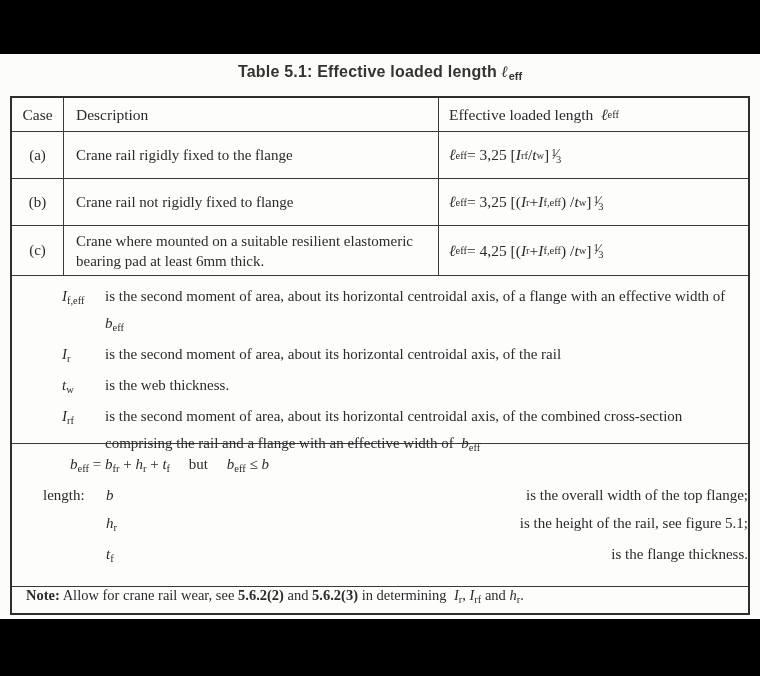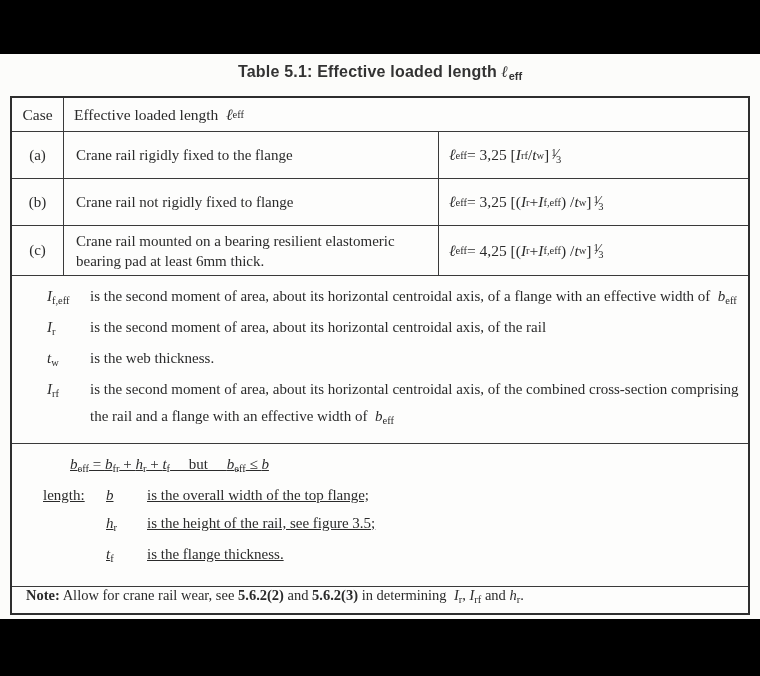--- a/index.html
+++ b/index.html
@@ -34,65 +34,66 @@
   sub{font-size:10.5px;font-style:normal;vertical-align:-3px;letter-spacing:0;}
   .formula{white-space:nowrap;font-size:15.5px;}
   .pow{display:inline-block;font-size:10.5px;font-style:normal;vertical-align:super;margin-left:2px;}
   .pn{position:relative;top:-4px;}
   .ps{font-size:15px;position:relative;top:-1px;margin:0 -1.5px;}
   .pd{position:relative;top:3px;}
 
   .section{box-sizing:border-box;}
   .defs{height:168px;padding-top:7px;}
   .def-row{display:flex;line-height:27px;}
-  .def-sym{width:43px;margin-left:35px;flex-shrink:0;}
+  .def-sym{width:43px;margin-left:50px;flex-shrink:0;}
   .def-text{flex:1;}
 
-  .beff{height:143px;padding-top:7px;text-decoration:underline;}
+  .beff{height:143px;padding-top:7px;}
   .beff-line{margin-left:58px;line-height:27px;white-space:nowrap;}
   .where-row{display:flex;line-height:27.5px;}
   .where-label{width:63px;margin-left:31px;flex-shrink:0;}
   .w-sym{width:41px;flex-shrink:0;}
-  .w-text{flex:1;}
+  .w-text{flex:1;text-align:right;}
 
   .note-row{box-sizing:border-box;height:27px;display:flex;align-items:flex-start;
             padding-left:14px;font-size:14.5px;}
   .note-row b{font-weight:bold;}
 </style>
 </head>
 <body>
 
 <div class="stage">
   <div class="bar top"></div>
 
   <div class="page">
     <div class="title">Table 5.1: Effective loaded length <i>ℓ</i><sub>eff</sub></div>
 
     <div class="table">
 
       <div class="trow h-header">
         <div class="cell case th">Case</div>
+        <div class="cell desc th">Description</div>
         <div class="cell form th">Effective loaded length <i>ℓ</i><sub>eff</sub></div>
       </div>
 
       <div class="trow h-a">
         <div class="cell case">(a)</div>
         <div class="cell desc">Crane rail rigidly fixed to the flange</div>
         <div class="cell form formula"><i>ℓ</i><sub>eff</sub> = 3,25 [<i>I</i><sub>rf</sub> / <i>t</i><sub>w</sub>]<span class="pow"><span class="pn">1</span><span class="ps">⁄</span><span class="pd">3</span></span></div>
       </div>
 
       <div class="trow h-b">
         <div class="cell case">(b)</div>
         <div class="cell desc">Crane rail not rigidly fixed to flange</div>
         <div class="cell form formula"><i>ℓ</i><sub>eff</sub> = 3,25 [(<i>I</i><sub>r</sub> + <i>I</i><sub>f,eff</sub>) / <i>t</i><sub>w</sub>]<span class="pow"><span class="pn">1</span><span class="ps">⁄</span><span class="pd">3</span></span></div>
       </div>
 
       <div class="trow h-c">
         <div class="cell case">(c)</div>
-        <div class="cell desc">Crane rail mounted on a bearing resilient elastomeric bearing pad at least 6mm thick.</div>
+        <div class="cell desc">Crane where mounted on a suitable resilient elastomeric bearing pad at least 6mm thick.</div>
         <div class="cell form formula"><i>ℓ</i><sub>eff</sub> = 4,25 [(<i>I</i><sub>r</sub> + <i>I</i><sub>f,eff</sub>) / <i>t</i><sub>w</sub>]<span class="pow"><span class="pn">1</span><span class="ps">⁄</span><span class="pd">3</span></span></div>
       </div>
 
       <div class="section defs">
         <div class="def-row">
           <span class="def-sym"><i>I</i><sub>f,eff</sub></span>
           <span class="def-text">is the second moment of area, about its horizontal centroidal axis, of a flange with an effective width of <i>b</i><sub>eff</sub></span>
         </div>
         <div class="def-row">
           <span class="def-sym"><i>I</i><sub>r</sub></span>
@@ -111,21 +112,21 @@
       <div class="section beff">
         <div class="beff-line"><i>b</i><sub>eff</sub> = <i>b</i><sub>fr</sub> + <i>h</i><sub>r</sub> + <i>t</i><sub>f</sub>  but  <i>b</i><sub>eff</sub> ≤ <i>b</i></div>
         <div class="where-row">
           <span class="where-label">length:</span>
           <span class="w-sym"><i>b</i></span>
           <span class="w-text">is the overall width of the top flange;</span>
         </div>
         <div class="where-row">
           <span class="where-label"></span>
           <span class="w-sym"><i>h</i><sub>r</sub></span>
-          <span class="w-text">is the height of the rail, see figure 3.5;</span>
+          <span class="w-text">is the height of the rail, see figure 5.1;</span>
         </div>
         <div class="where-row">
           <span class="where-label"></span>
           <span class="w-sym"><i>t</i><sub>f</sub></span>
           <span class="w-text">is the flange thickness.</span>
         </div>
       </div>
 
       <div class="note-row">
         <span><b>Note:</b> Allow for crane rail wear, see <b>5.6.2(2)</b> and <b>5.6.2(3)</b> in determining <i>I</i><sub>r</sub>, <i>I</i><sub>rf</sub> and <i>h</i><sub>r</sub>.</span>

